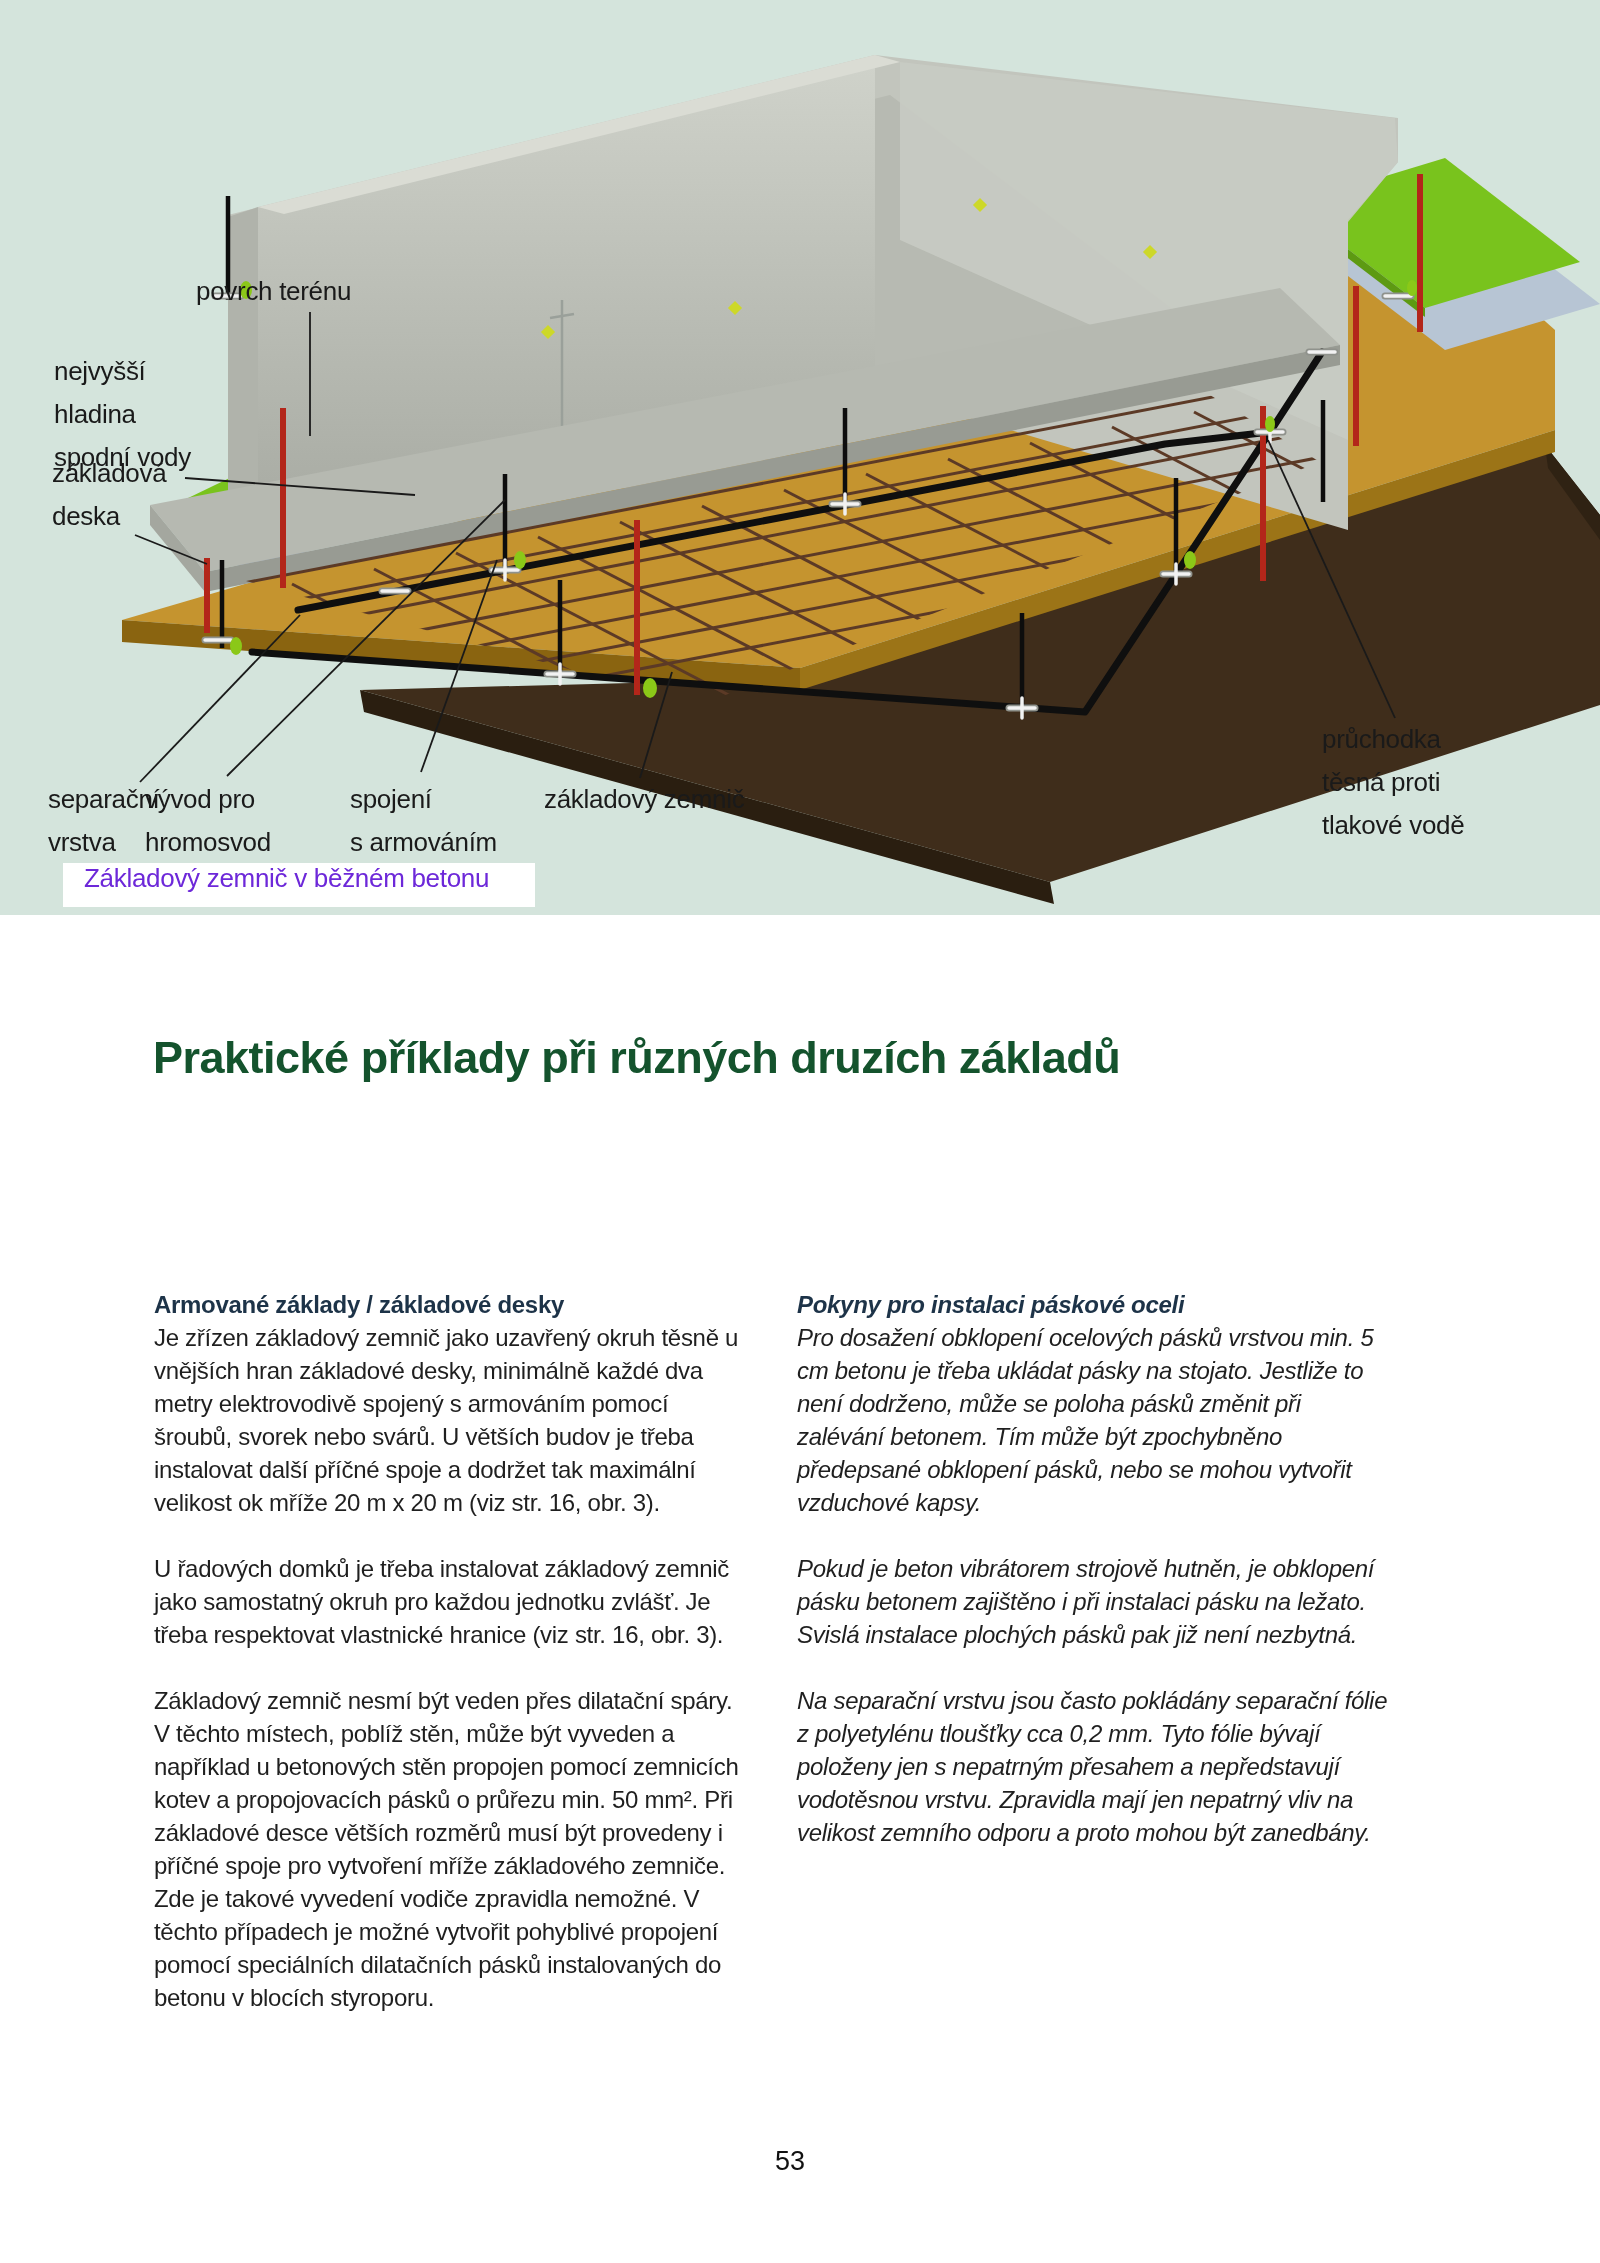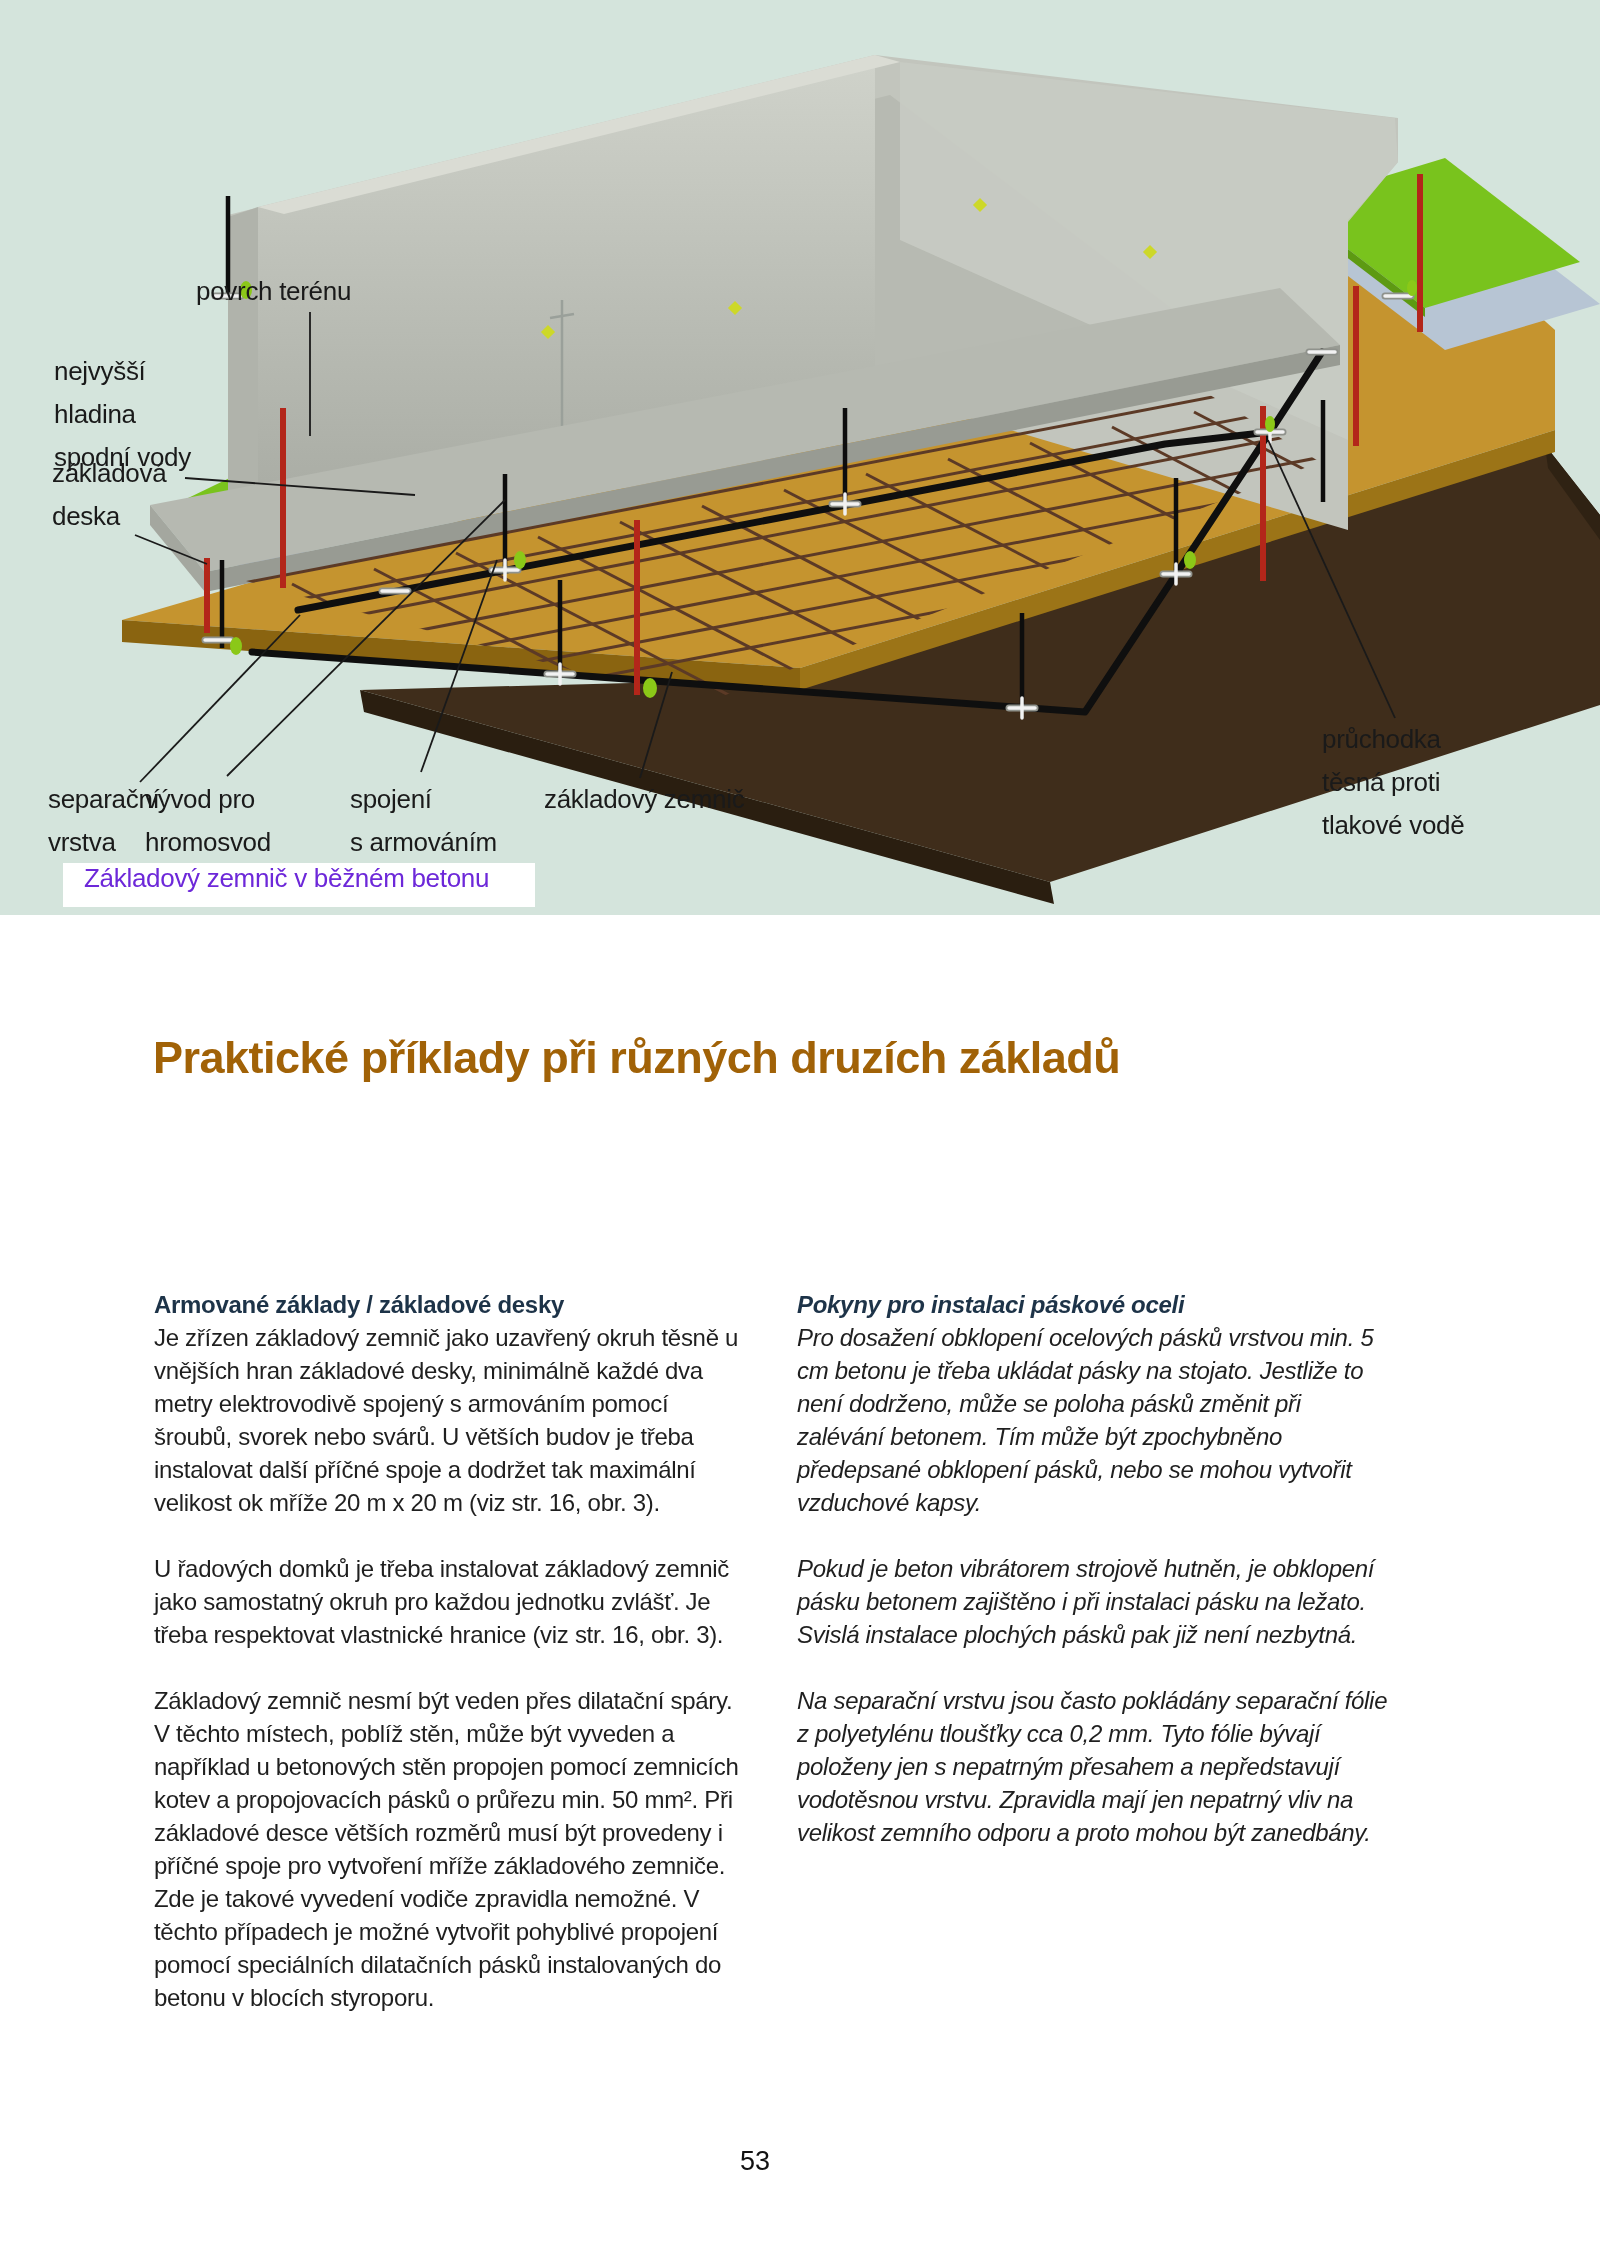--- a/index.html
+++ b/index.html
@@ -10,30 +10,30 @@
   .illustration{position:absolute;left:0;top:0;width:1600px;height:858px;}
   .illustration svg{display:block;}
   svg text{font-family:"Liberation Sans", sans-serif;font-size:26px;fill:#1a1a1a;letter-spacing:-0.3px;}
   .caption-box{
     position:absolute;left:43px;top:863px;width:472px;height:44px;background:#ffffff;
     display:flex;align-items:flex-start;padding-left:21px;box-sizing:border-box;
     font-size:26px;color:#6d28d9;letter-spacing:-0.3px;margin-left:20px;
   }
   .page-title{
     position:absolute;left:153px;top:1032px;margin:0;
-    font-size:45px;font-weight:bold;color:#a16207;letter-spacing:-0.5px;white-space:nowrap;
+    font-size:45px;font-weight:bold;color:#14532d;letter-spacing:-0.5px;white-space:nowrap;
   }
   .col{position:absolute;top:1288px;width:592px;font-size:24px;line-height:33px;letter-spacing:-0.3px;color:#1f1f1f;}
   .col-left{left:154px;}
   .col-right{left:797px;font-style:italic;}
   .col h3{margin:0;font-size:24px;line-height:33px;font-weight:bold;color:#1d3348;letter-spacing:-0.3px;}
   .col p{margin:0 0 33px 0;}
   .page-number{
     position:absolute;left:0;top:2146px;width:1510px;text-align:center;
-    font-size:27px;color:#111;
+    font-size:27px;color:#111;padding-left:35px;
   }
 </style>
 </head>
 <body>
 
 <div class="illustration">
 <svg width="1600" height="915" viewBox="0 0 1600 915">
   <defs>
     <linearGradient id="wallgrad" x1="0" y1="0" x2="0" y2="1">
       <stop offset="0" stop-color="#d0d3cb"></stop>

